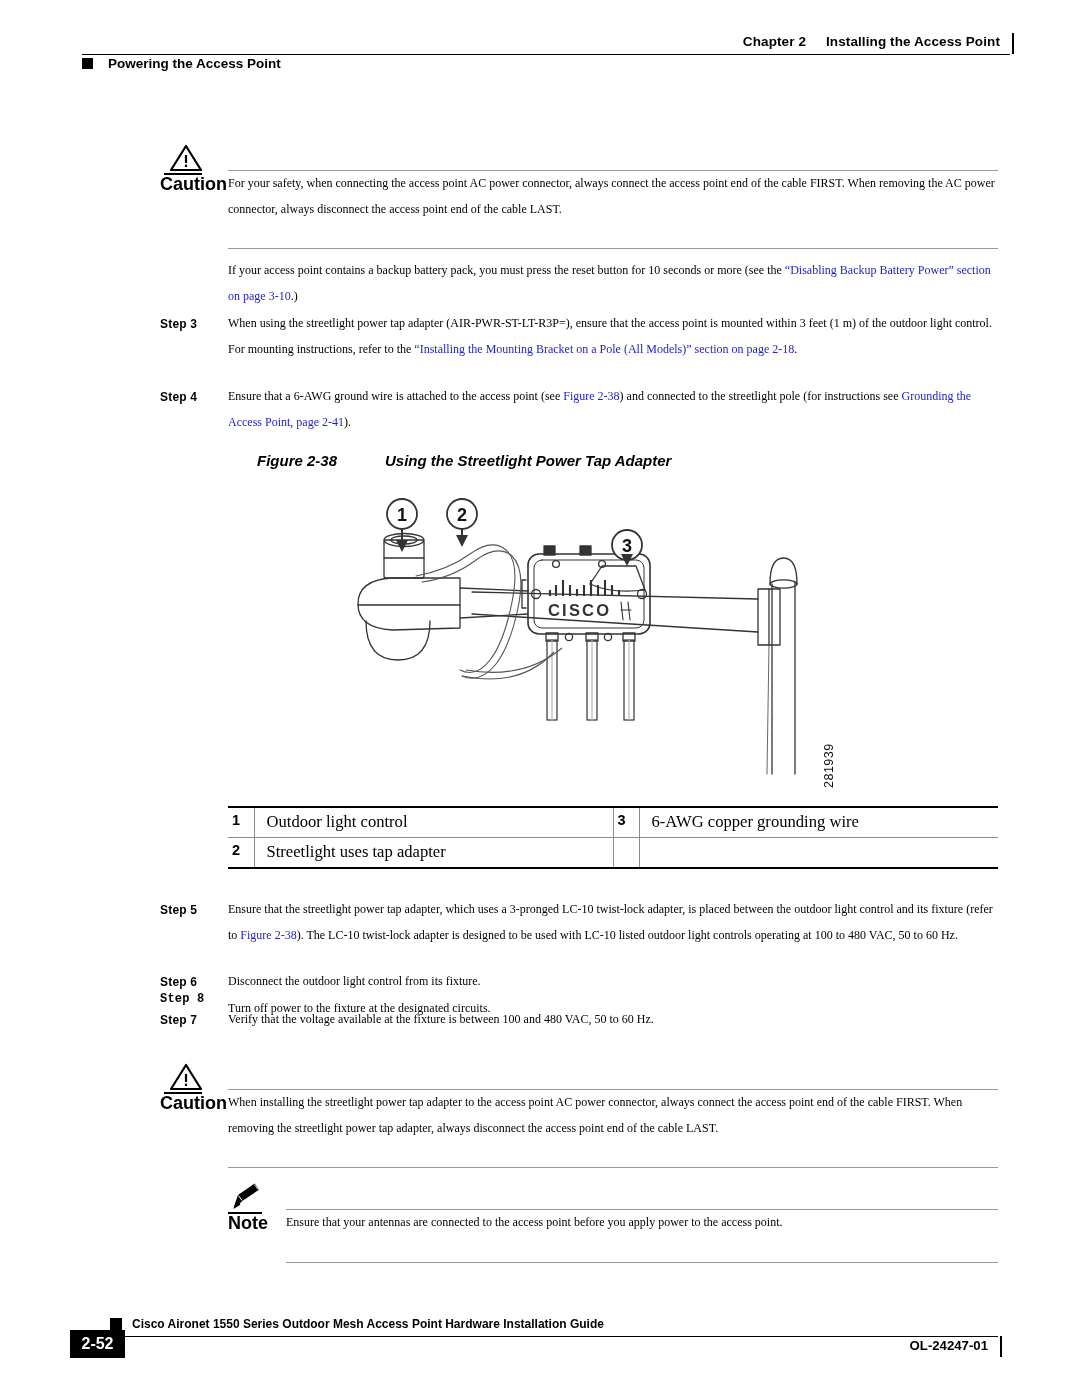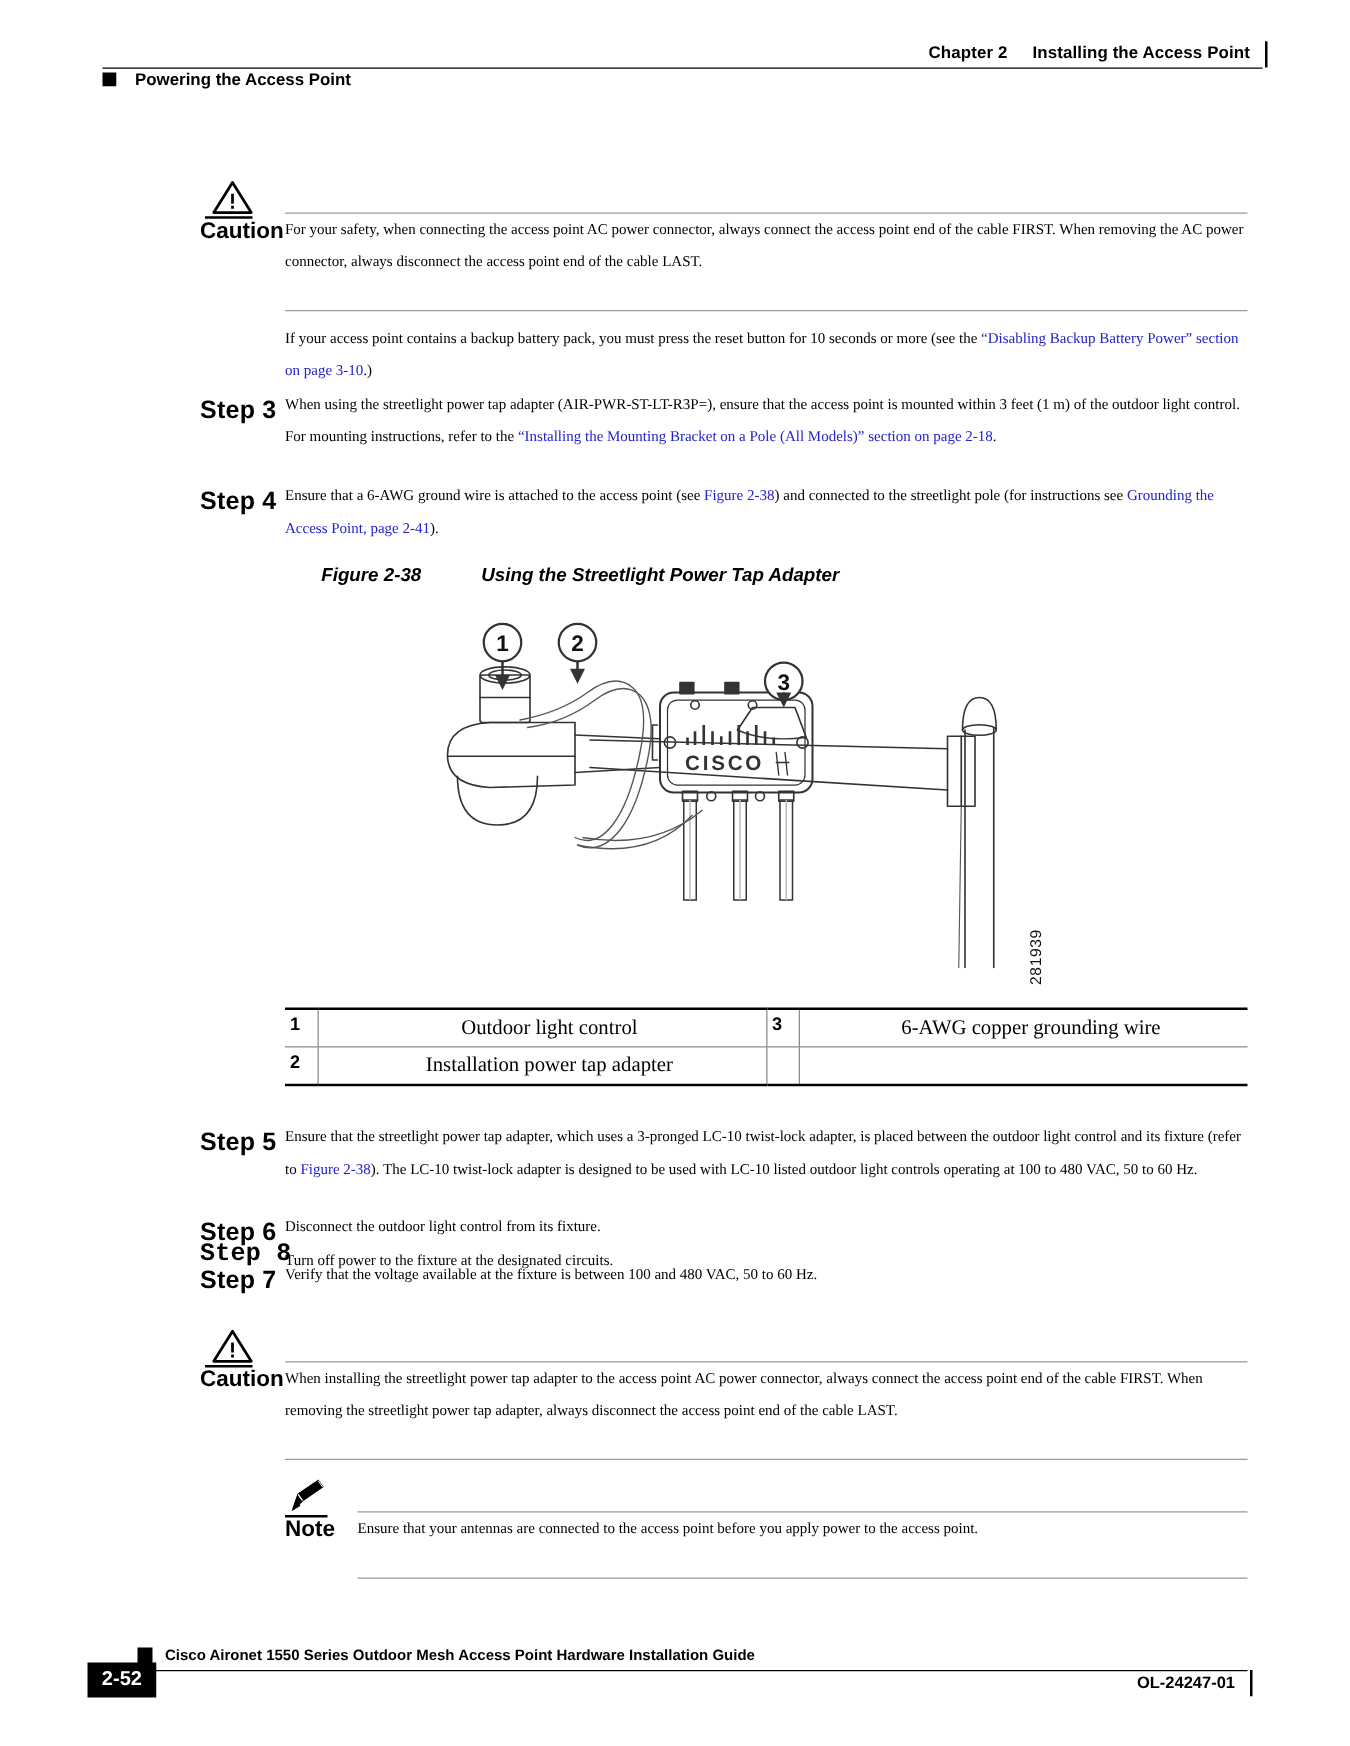--- a/index.html
+++ b/index.html
@@ -45,21 +45,21 @@
   
   .body-txt{
     position:absolute;
     left:228px; width:770px;
     font-size:12px; line-height:26.3px;
     text-align:left;
   }
   .step-lbl{
     position:absolute; left:160px;
     font-family:"Liberation Sans", sans-serif;
-    font-weight:bold; font-size:20px;
+    font-weight:bold; font-size:12px;
     letter-spacing:.2px;
     white-space:nowrap;
   }
   a.lnk, .lnk{ color:#2222cc; text-decoration:none; }
 
   
   .admon{ position:absolute; left:0; width:1080px; }
   .admon-icon{
     position:absolute; left:168px; width:40px; height:34px;
   }
@@ -107,21 +107,21 @@
   }
   .legend tr:first-child td{ border-top:2px solid #000; }
   .legend tr:last-child td{ border-bottom:2px solid #000; }
   .lg-n{
     width:26px;
     font-family:"Liberation Sans", sans-serif;
     font-weight:bold; font-size:14.5px;
     text-align:left; padding-left:4px !important;
     border-right:1px solid #8c8c8c;
   }
-  .lg-t{ padding-left:12px !important; width:359px; border-right:1px solid #8c8c8c;text-align:center; }
+  .lg-t{ padding-left:12px !important; width:359px; border-right:1px solid #8c8c8c; }
   .lg-t.last{ border-right:none; }
   .lg-n.second{ border-left:1px solid #8c8c8c; }
 
   
   .ftr-sq{ position:absolute; left:110px; top:1318px; width:12px; height:17px; background:#000; }
   .ftr-title{
     position:absolute; left:132px; top:1317px;
     font-family:"Liberation Sans", sans-serif;
     font-weight:bold; font-size:12px;
   }
@@ -300,21 +300,21 @@
 <table class="legend">
   <tbody>
     <tr>
       <td class="lg-n">1</td>
       <td class="lg-t">Outdoor light control</td>
       <td class="lg-n second">3</td>
       <td class="lg-t last">6-AWG copper grounding wire</td>
     </tr>
     <tr>
       <td class="lg-n">2</td>
-      <td class="lg-t">Installation power tap adapter</td>
+      <td class="lg-t">Streetlight uses tap adapter</td>
       <td class="lg-n second"></td>
       <td class="lg-t last"></td>
     </tr>
   </tbody>
 </table>
 
 <div class="step-lbl" style="top:903px;">Step 5</div>
 <div class="body-txt" style="top:896px;">
   <span>Ensure that the streetlight power tap adapter, which uses a 3-pronged LC-10 twist-lock adapter, is placed between the outdoor light control and its fixture (refer to </span><span class="lnk">Figure 2-38</span><span>). The LC-10 twist-lock adapter is designed to be used with LC-10 listed outdoor light controls operating at 100 to 480 VAC, 50 to 60 Hz.</span>
 </div>

